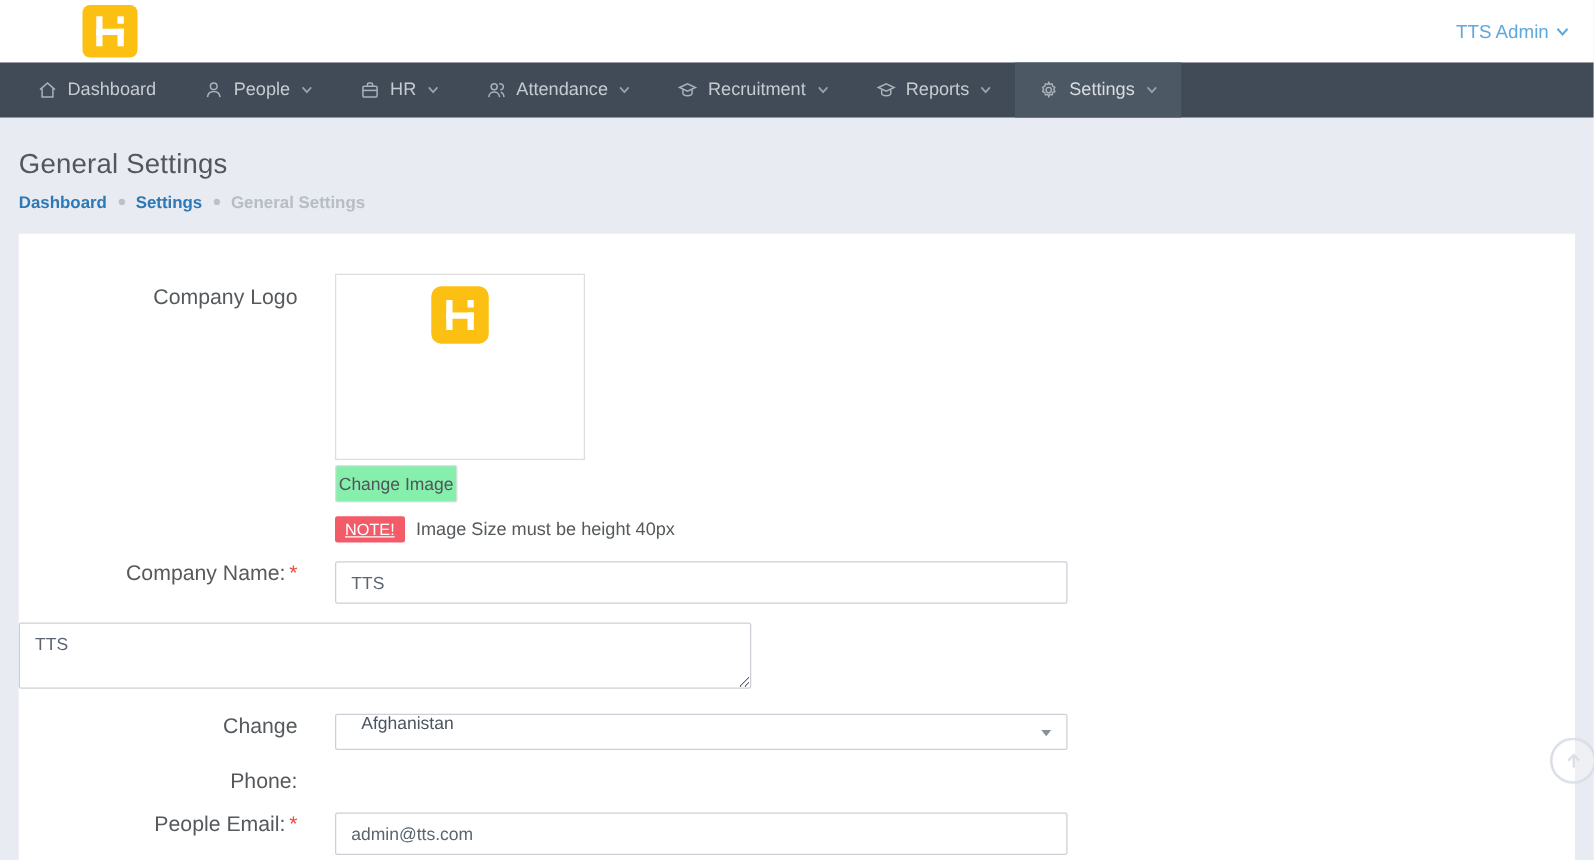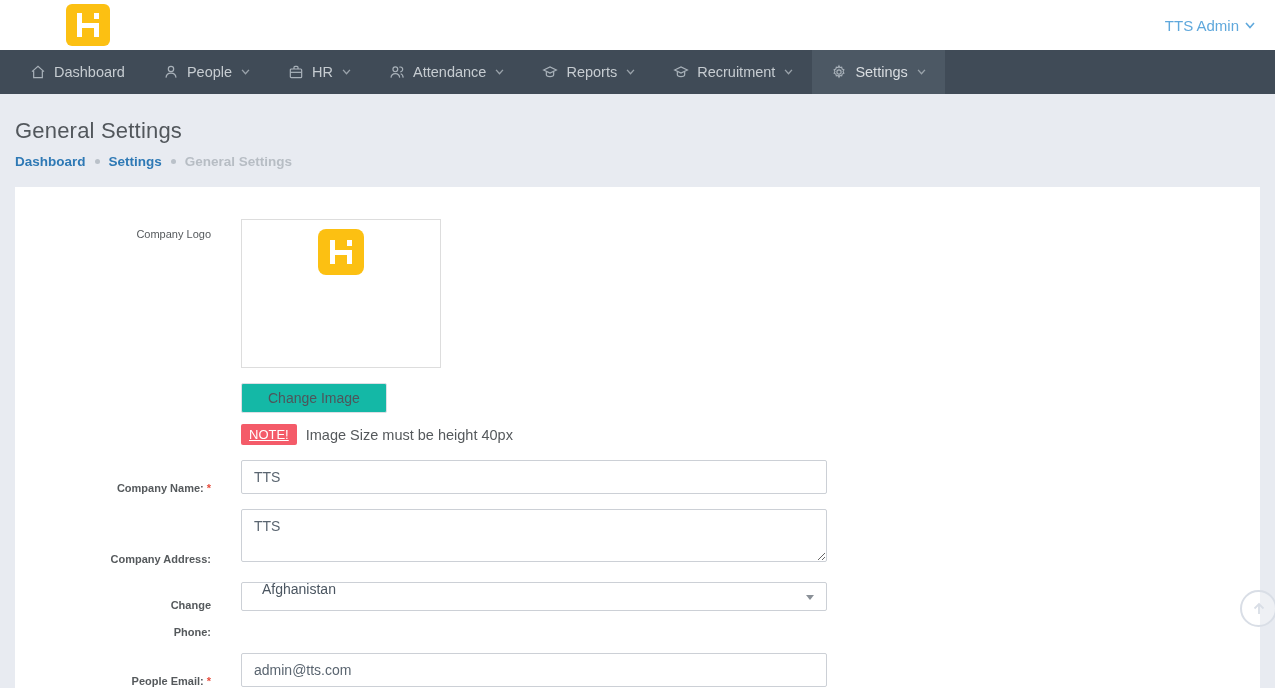--- a/index.html
+++ b/index.html
@@ -58,34 +58,34 @@
   .crumb-dot { width: 5px; height: 5px; border-radius: 50%; background: #bac1c9; margin: 0 9px; }
 
   
   .card {
     background: #ffffff; margin: 18px 15px 0 15px;
     min-height: 560px; padding-top: 32px;
   }
   .form-row { display: flex; margin-bottom: 15px; }
   .form-label-col {
     width: 226px; padding-right: 30px; text-align: right;
-    font-size: 11px; color: #55595c; flex: 0 0 auto;
-  }
-  .v-center { display: flex; flex-direction: column; justify-content: flex-end; font-weight: bold; }
+    font-size: 17px; color: #55595c; flex: 0 0 auto; margin-left: 27px;
+  }
+  .v-center { display: flex; flex-direction: column; justify-content: flex-start; }
   .req { color: #e74c3c; margin-left: 3px; }
 
   .logo-preview {
     width: 200px; height: 149px; background: #ffffff; border: 1px solid #ddd;
     display: flex; justify-content: center; padding-top: 9px;
   }
   .logo-preview .brand-logo { width: 46px; height: 46px; border-radius: 8px; cursor: default; }
   .btn-change {
-    margin-top: 15px; display: inline-block;
-    background: #14b8a6; border: 1px solid #dcdfe5; border-radius: 2px;
-    color: #4e555b; font-size: 14px; padding: 6px 26px; cursor: pointer;
+    margin-top: 4px; display: inline-block;
+    background: #86efac; border: 1px solid #dcdfe5; border-radius: 2px;
+    color: #4e555b; font-size: 14px; padding: 6px 2px; cursor: pointer;
     font-family: inherit;
   }
   .note-line { margin-top: 11px; display: flex; align-items: center; gap: 9px; }
   .note-badge {
     background: #f45b69; color: #ffffff; font-size: 13px;
     padding: 3px 8px; border-radius: 2px; text-decoration: underline;
   }
   .note-text { font-size: 14.5px; color: #55595c; text-align: center; }
 
   .ctl { width: 586px; }
@@ -184,32 +184,32 @@
     <svg class="nav-caret" viewBox="0 0 10 7" fill="none" stroke="currentColor" stroke-width="1.6">
         <polyline points="1,1 5,5.5 9,1"></polyline>
       </svg>
   </div>
 
   <div class="nav-item">
     <svg class="nav-icon" viewBox="0 0 24 24" fill="none" stroke="currentColor" stroke-width="1.8">
         <path d="M2.5 9 L12 4.5 L21.5 9 L12 13.5 Z"></path>
         <path d="M6.5 11.5 V16 C6.5 17.5 9 18.8 12 18.8 C15 18.8 17.5 17.5 17.5 16 V11.5"></path>
       </svg>
-    <span>Reports</span>
+    <span>Recruitment</span>
     <svg class="nav-caret" viewBox="0 0 10 7" fill="none" stroke="currentColor" stroke-width="1.6">
         <polyline points="1,1 5,5.5 9,1"></polyline>
       </svg>
   </div>
 
   <div class="nav-item">
     <svg class="nav-icon" viewBox="0 0 24 24" fill="none" stroke="currentColor" stroke-width="1.8">
         <path d="M2.5 9 L12 4.5 L21.5 9 L12 13.5 Z"></path>
         <path d="M6.5 11.5 V16 C6.5 17.5 9 18.8 12 18.8 C15 18.8 17.5 17.5 17.5 16 V11.5"></path>
       </svg>
-    <span>Recruitment</span>
+    <span>Reports</span>
     <svg class="nav-caret" viewBox="0 0 10 7" fill="none" stroke="currentColor" stroke-width="1.6">
         <polyline points="1,1 5,5.5 9,1"></polyline>
       </svg>
   </div>
 
   <div class="nav-item active">
     <svg class="nav-icon" viewBox="0 0 24 24" fill="none" stroke="currentColor" stroke-width="1.7">
         <circle cx="12" cy="12" r="3.2"></circle>
         <path d="M12 2.8 l1.2 2.6 2.8-.7 .7 2.8 2.6 1.2 -1.2 2.6 1.2 2.6 -2.6 1.2 -.7 2.8 -2.8-.7 -1.2 2.6 -1.2-2.6 -2.8 .7 -.7-2.8 -2.6-1.2 1.2-2.6 -1.2-2.6 2.6-1.2 .7-2.8 2.8 .7 Z"></path>
       </svg>
@@ -257,23 +257,20 @@
   <div class="form-row">
     <div class="form-label-col v-center">
       <div><span>Company Name:</span><span class="req">*</span></div>
     </div>
     <div class="ctl">
       <input class="text-input" type="text" value="TTS" style="">
     </div>
   </div>
 
   <div class="form-row">
-    <div class="form-label-col v-center">
-      <div><span>Company Address:</span></div>
-    </div>
     <div class="ctl">
       <textarea class="text-area" style="">TTS</textarea>
     </div>
   </div>
 
   <div class="form-row" style="margin-top:17px">
     <div class="form-label-col v-center">
       <div><span>Change</span></div>
     </div>
     <div class="ctl">

